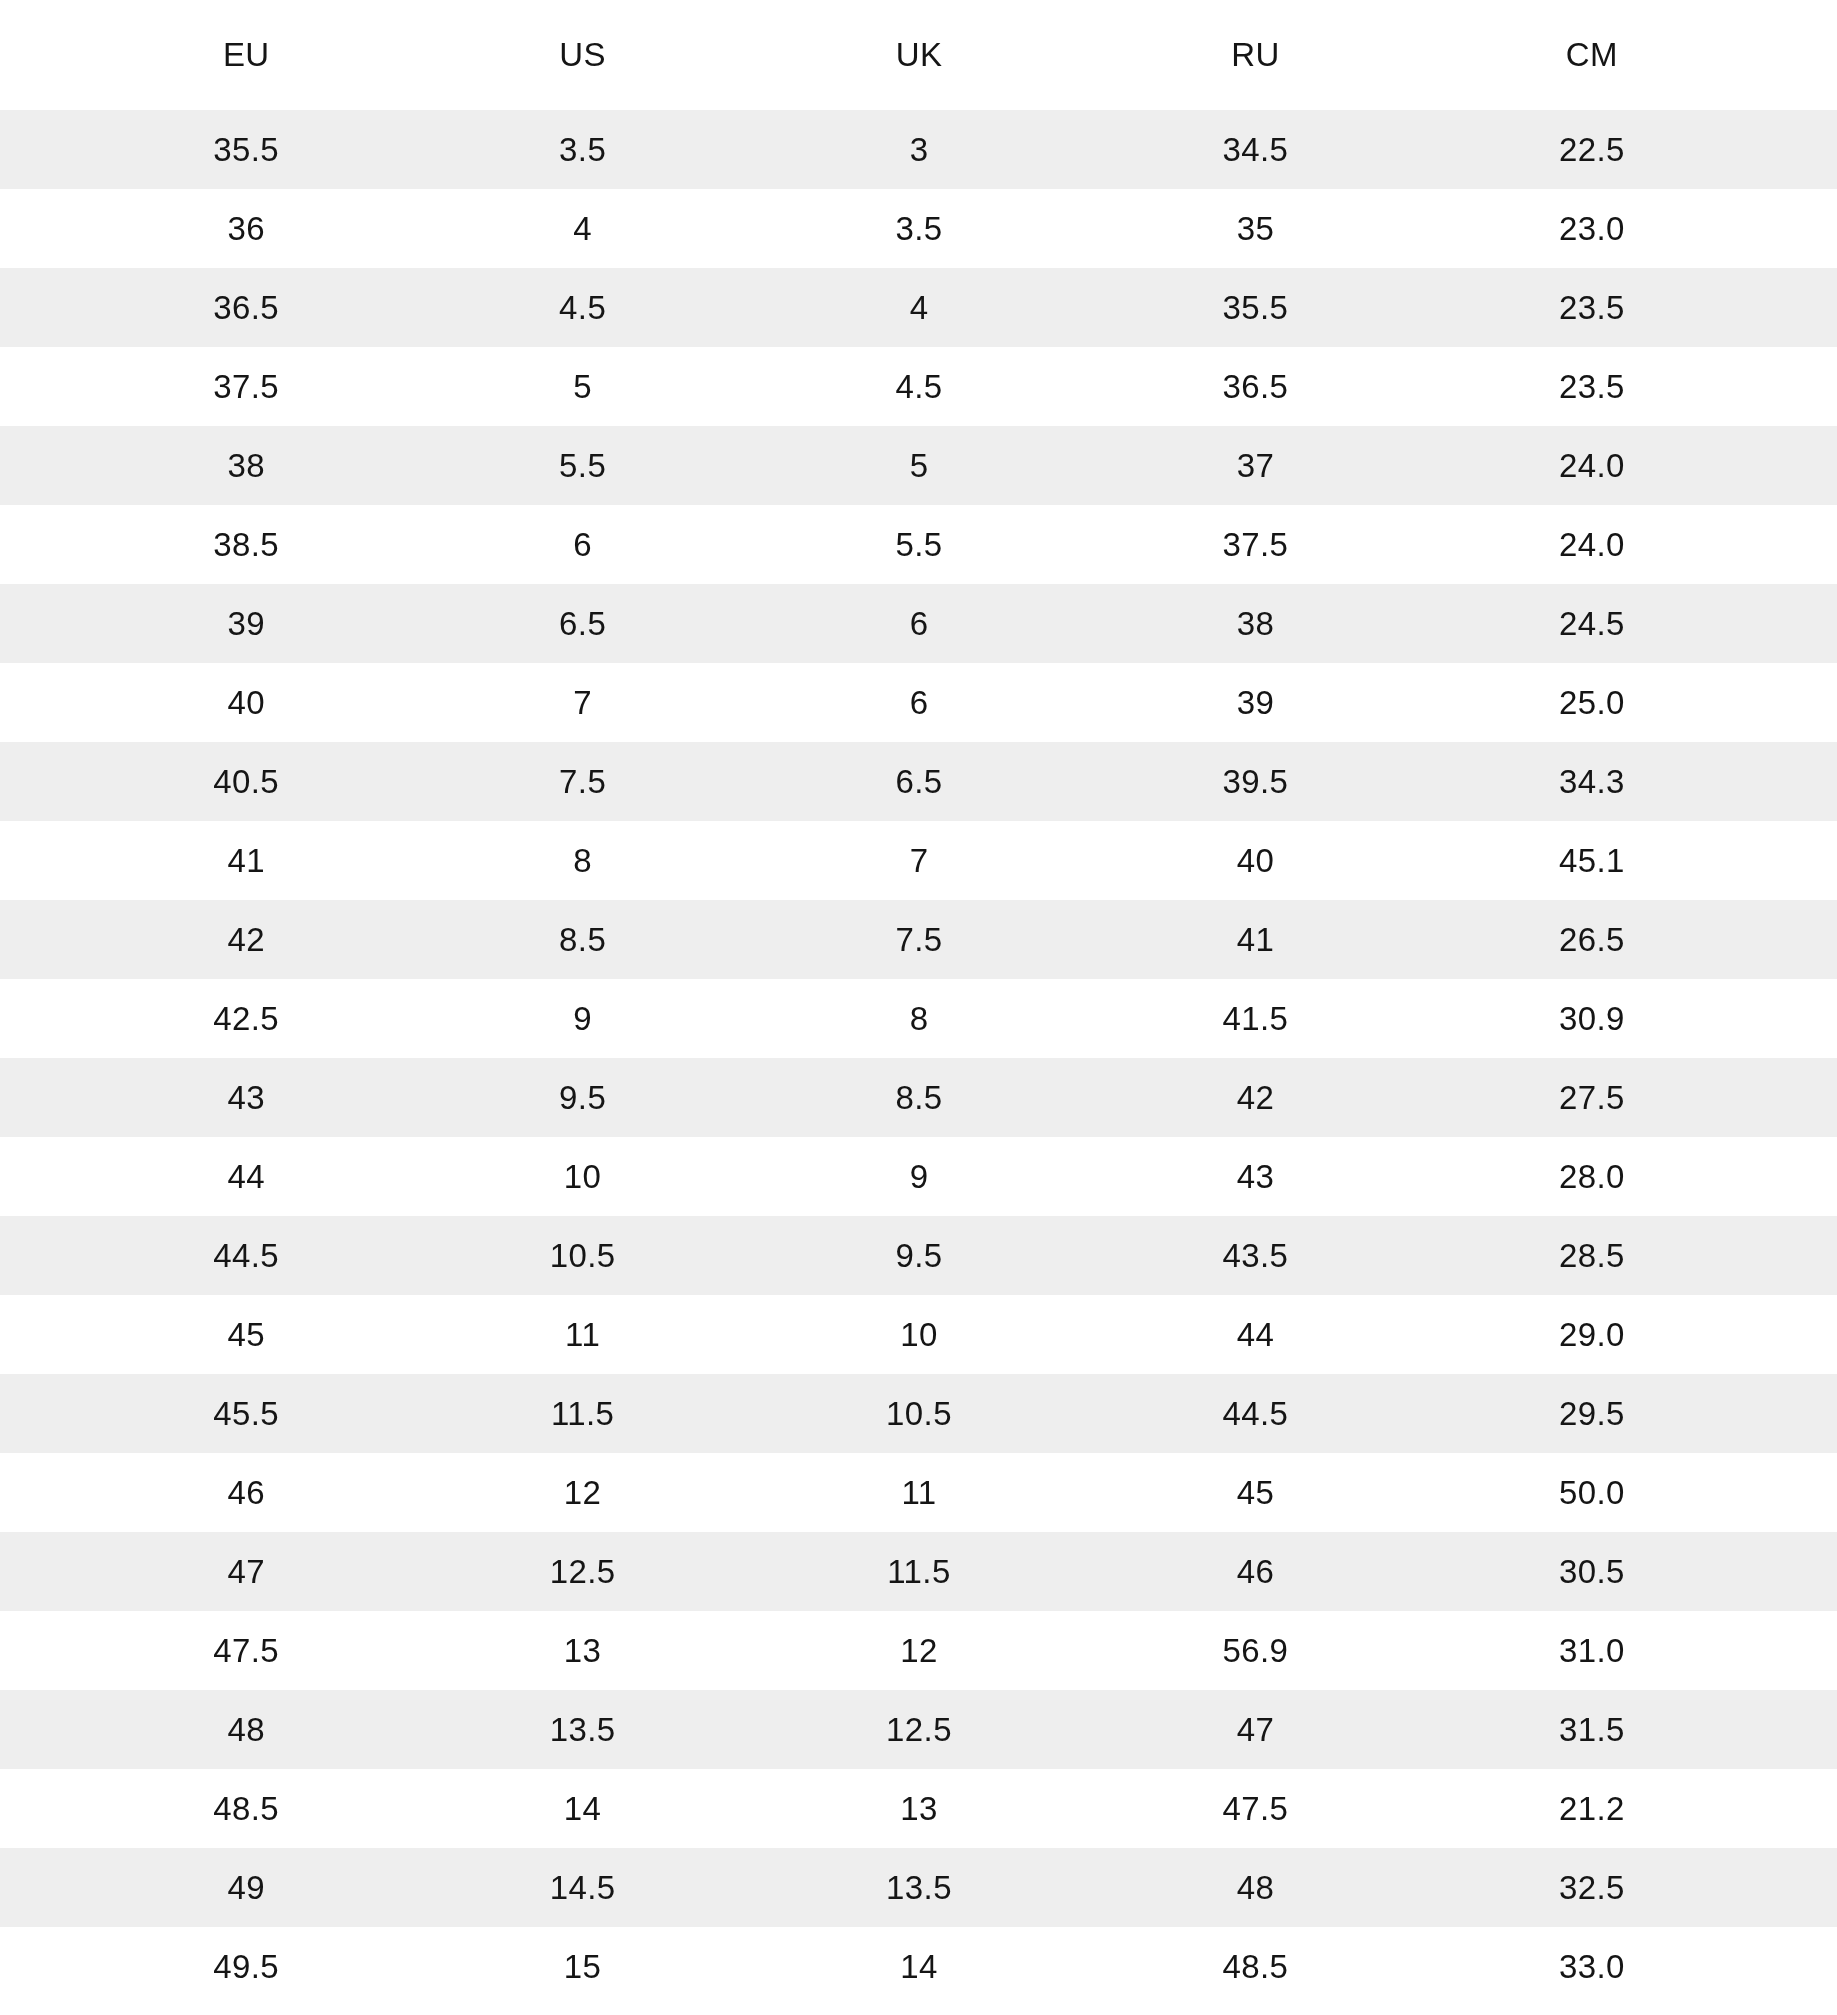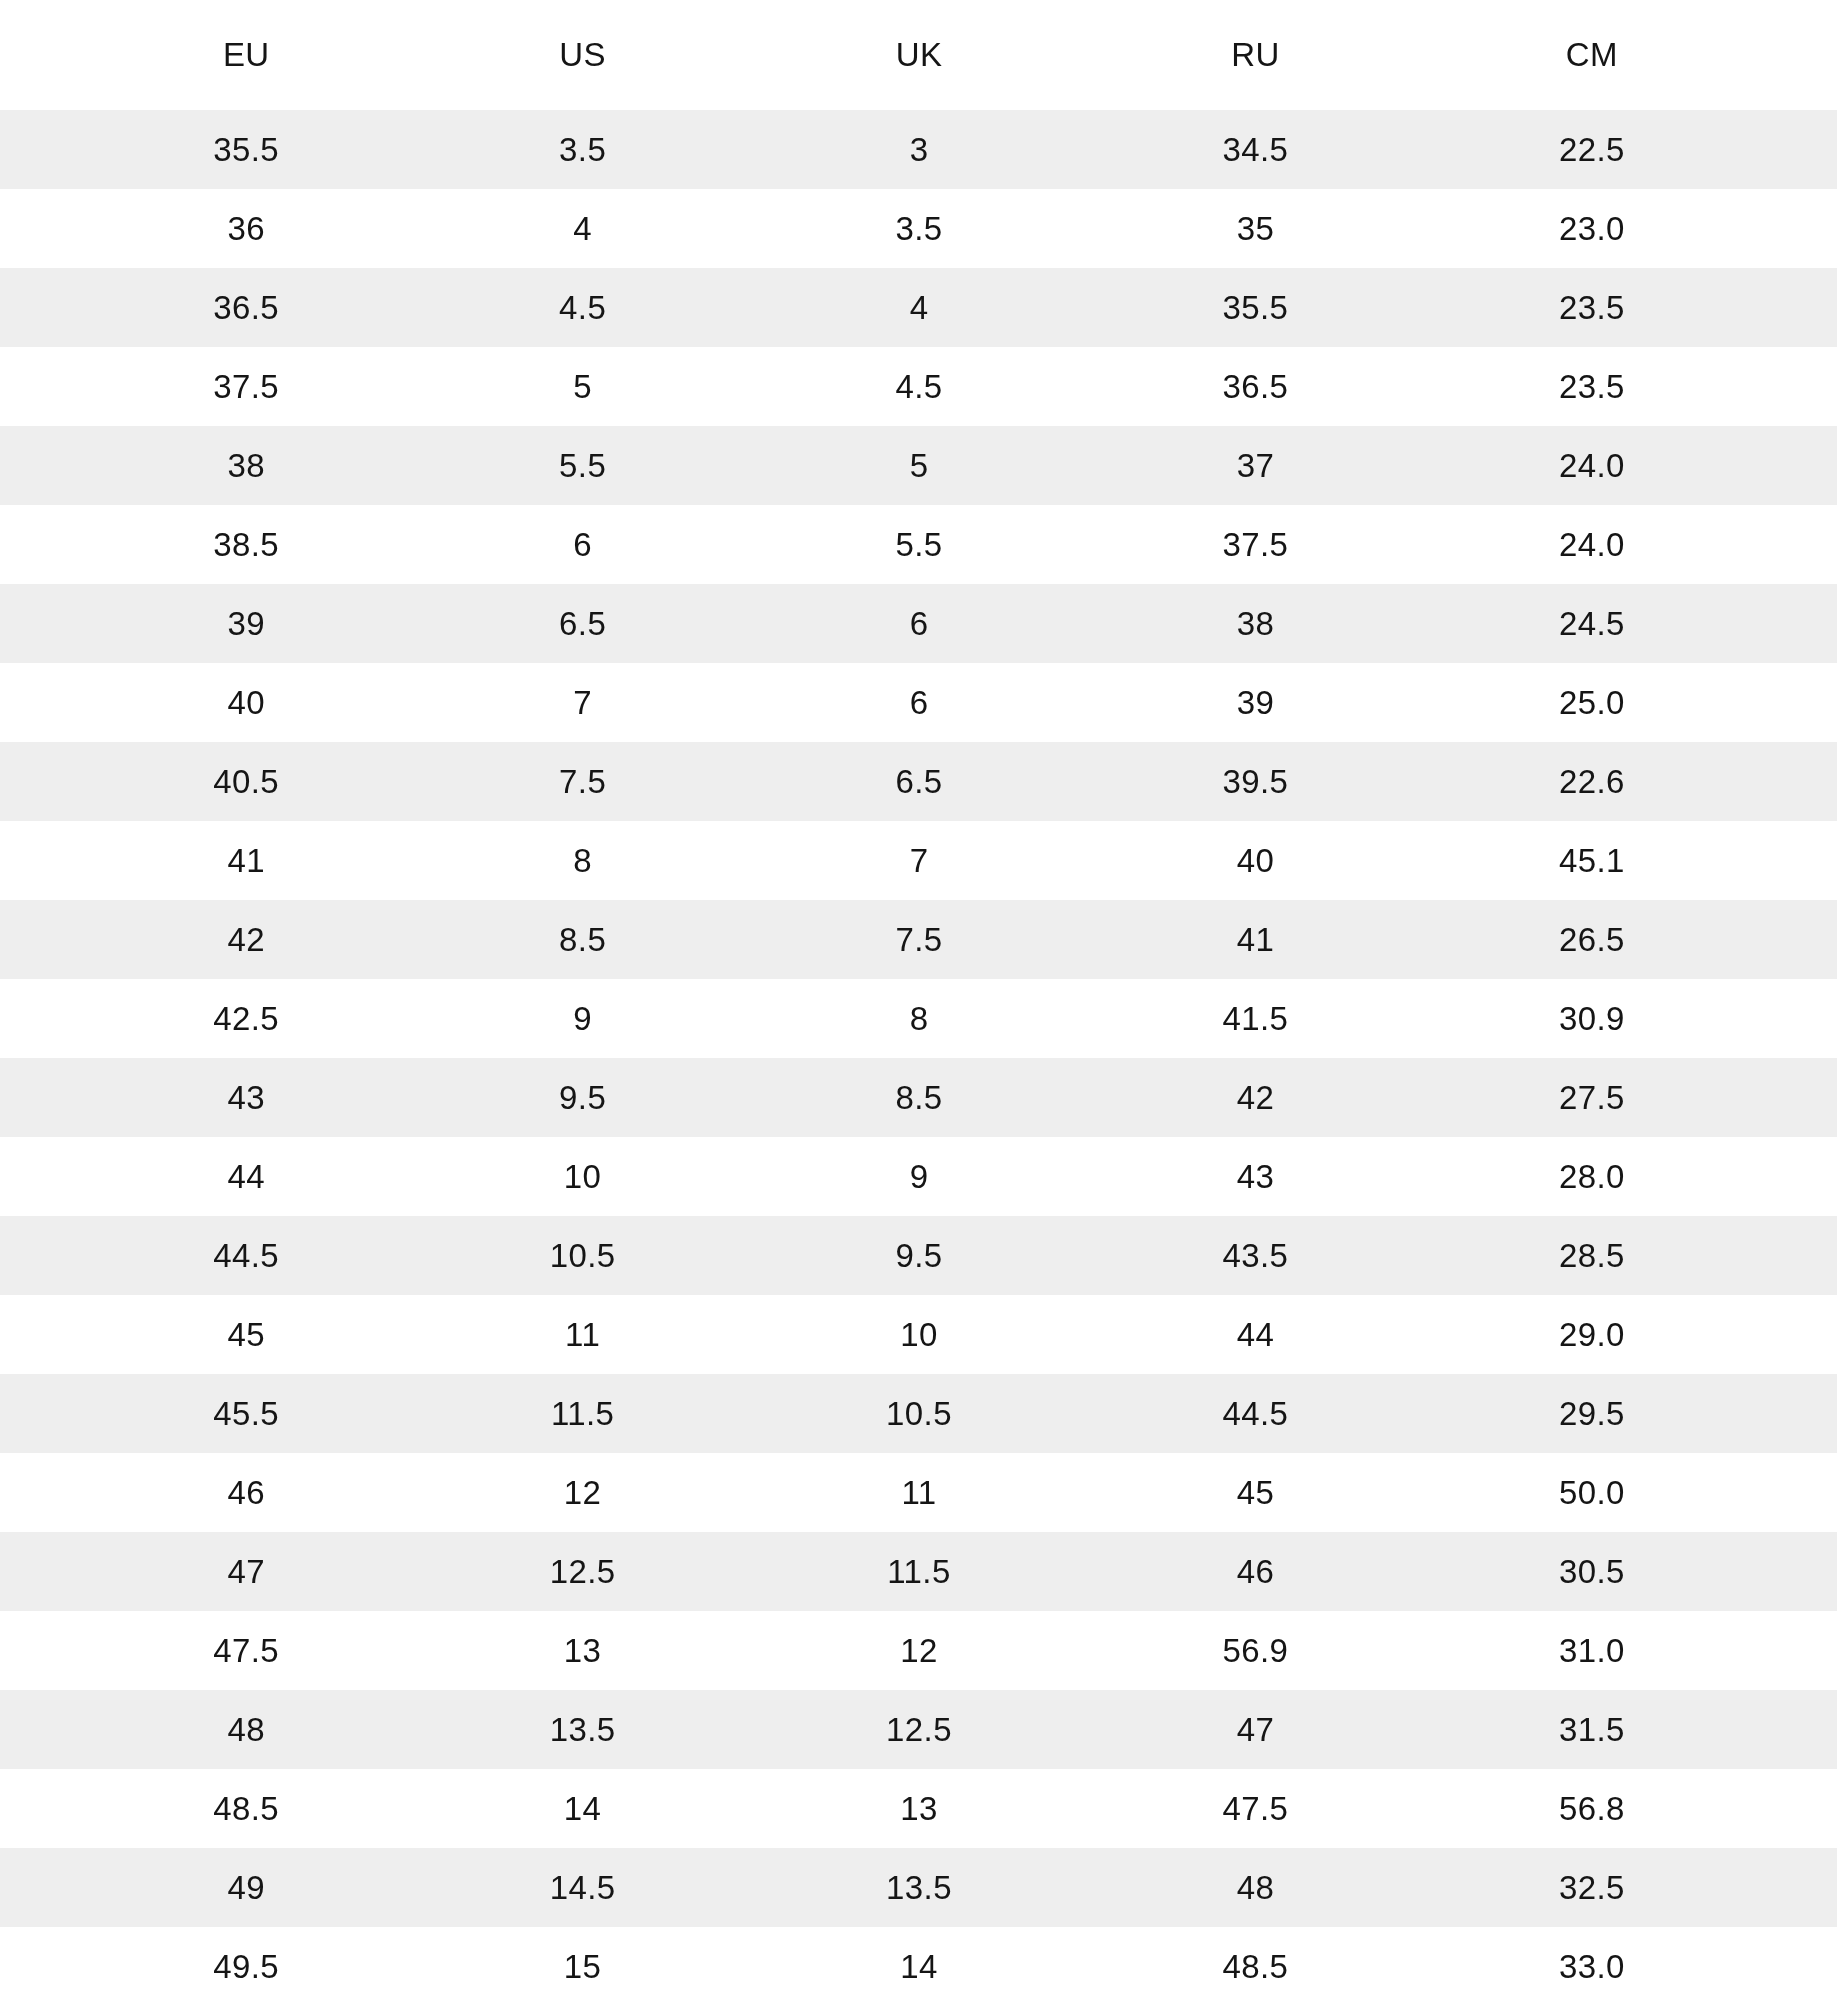--- a/index.html
+++ b/index.html
@@ -119,21 +119,21 @@
     <div class="td">6</div>
     <div class="td">39</div>
     <div class="td">25.0</div>
   </div>
 
   <div class="tr">
     <div class="td">40.5</div>
     <div class="td">7.5</div>
     <div class="td">6.5</div>
     <div class="td">39.5</div>
-    <div class="td">22.6</div>
+    <div class="td">34.3</div>
   </div>
 
   <div class="tr">
     <div class="td">41</div>
     <div class="td">8</div>
     <div class="td">7</div>
     <div class="td">40</div>
     <div class="td">45.1</div>
   </div>
 
@@ -223,21 +223,21 @@
     <div class="td">12.5</div>
     <div class="td">47</div>
     <div class="td">31.5</div>
   </div>
 
   <div class="tr">
     <div class="td">48.5</div>
     <div class="td">14</div>
     <div class="td">13</div>
     <div class="td">47.5</div>
-    <div class="td">56.8</div>
+    <div class="td">21.2</div>
   </div>
 
   <div class="tr">
     <div class="td">49</div>
     <div class="td">14.5</div>
     <div class="td">13.5</div>
     <div class="td">48</div>
     <div class="td">32.5</div>
   </div>
 

